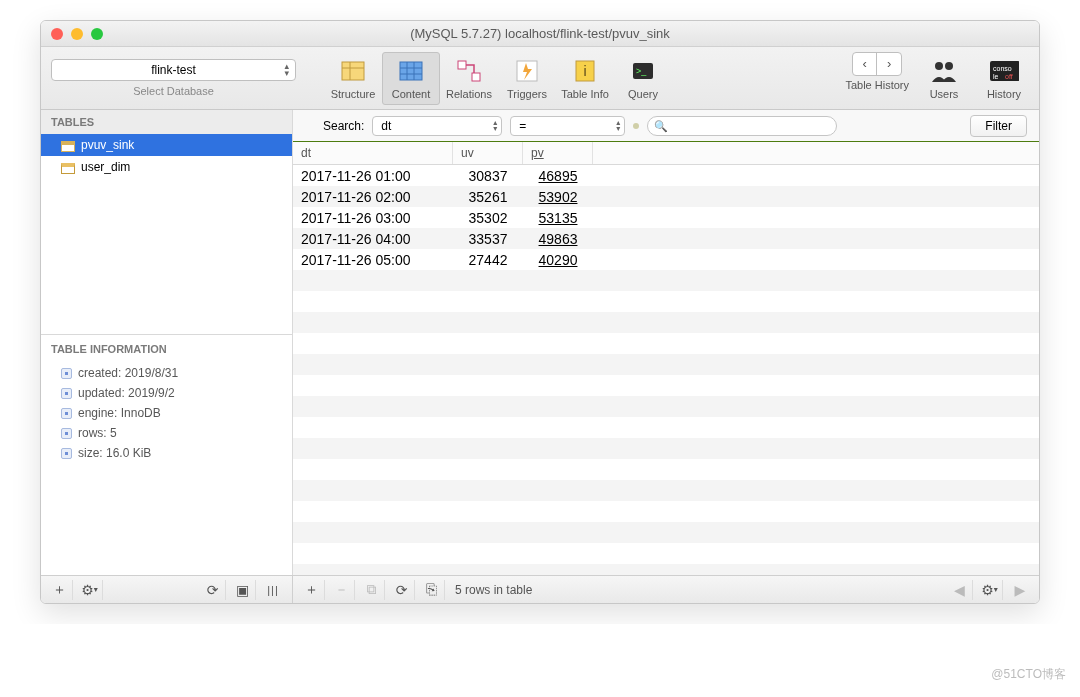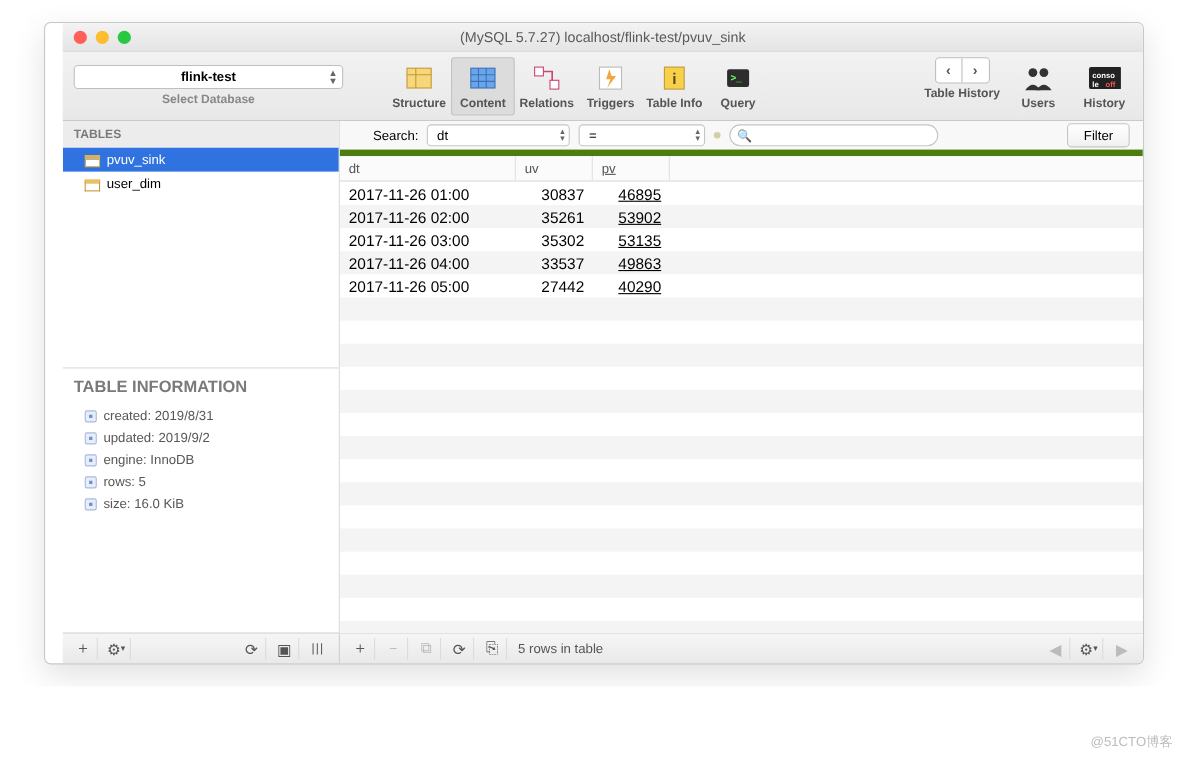--- a/index.html
+++ b/index.html
@@ -3,34 +3,34 @@
 <meta charset="utf-8">
 <style>
 * { box-sizing: border-box; margin: 0; padding: 0; font-family: -apple-system, "Helvetica Neue", Arial, sans-serif; }
 body { background: #ffffff; padding: 20px; }
 
 .window {
   width: 1000px; height: 584px; margin: 0 auto;
   border: 1px solid #c7c7c7; border-radius: 6px;
   overflow: hidden; background: #fff;
   box-shadow: 0 10px 30px rgba(0,0,0,.12);
-  display: flex; flex-direction: column; padding-left: 16px;
+  display: flex; flex-direction: column;
 }
 
 
 .titlebar { height: 26px; background: linear-gradient(#f3f3f3,#e4e4e4);
   border-bottom: 1px solid #d0d0d0; display: flex; align-items: center; position: relative; }
 .traffic { display: flex; gap: 8px; padding-left: 10px; }
 .dot { width: 12px; height: 12px; border-radius: 50%; }
 .dot.red { background:#ff5f57;} .dot.yellow{background:#febc2e;} .dot.green{background:#28c840;}
 .title { position: absolute; left:0; right:0; text-align:center; font-size:13px; color:#5a5a5a;}
 
 
 .toolbar { height:63px; background:linear-gradient(#f2f2f2,#e8e8e8);
-  border-bottom:1px solid #c9c9c9; display:flex; align-items:center; padding:0 10px; gap:12px;font-weight:bold; }
+  border-bottom:1px solid #c9c9c9; display:flex; align-items:center; padding:0 10px; gap:0; }
 .db-select { width:245px; height:22px; border:1px solid #bfbfbf; border-radius:4px;
   background:#fff; font-size:12px; display:flex; align-items:center; justify-content:center; position:relative;}
 .db-select .chev { position:absolute; right:6px; font-size:9px; color:#666; line-height:7px;}
 .db-wrap { display:flex; flex-direction:column; align-items:center; gap:4px; }
 .db-caption { font-size:11px; color:#888;}
 
 .tb-group { display:flex; margin-left:28px; }
 .tb-btn { width:58px; display:flex; flex-direction:column; align-items:center; gap:3px;
   padding:4px 0; border:1px solid transparent; cursor:default;}
 .tb-btn.active { background:#dcdcdc; border:1px solid #c3c3c3; border-radius:3px;}
@@ -48,47 +48,47 @@
 .sidebar { width:252px; background:#fff; border-right:1px solid #d9d9d9; display:flex; flex-direction:column;}
 .side-head { background:#ececec; color:#7a7a7a; font-size:11px; font-weight:600; padding:6px 10px;}
 .tables-list { flex:0 0 200px; overflow:auto; }
 .table-item { display:flex; align-items:flex-end; gap:6px; padding:4px 12px 4px 20px; font-size:12px;}
 .table-item.selected { background:#2f72e0; color:#fff;}
 .table-icon { width:14px; height:11px; background:linear-gradient(#fff,#fff); border:1px solid #c49a3a;
   border-top:4px solid #e9c064; }
 .table-item.selected .table-icon{ border-color:#d8b25a; }
 
 .table-info { border-top:1px solid #d9d9d9; padding:8px 10px 12px; font-size:12px; color:#575757; flex:1;}
-.table-info .hdr{ color:#7a7a7a; font-size:15px; font-weight:600; margin-bottom:8px;}
+.table-info .hdr{ color:#7a7a7a; font-size:11px; font-weight:600; margin-bottom:8px;}
 .info-line{ display:flex; align-items:center; gap:6px; padding:3px 2px 3px 10px;}
 .info-line .sq{ width:11px; height:11px; border:1px solid #a7badf; background:#e8eef9; border-radius:2px; position:relative;}
 .info-line .sq::after{content:""; position:absolute; left:3px; top:3px; width:3px; height:3px; background:#6f8fd6;}
 
 
 .main { flex:1; display:flex; flex-direction:column; background:#fff;}
-.searchbar { height:32px; border-bottom:6px solid #4d7c0f; background:#f6f6f6bf;
+.searchbar { height:32px; border-bottom:1px solid #4d7c0f; background:#f6f6f6bf;
   display:flex; align-items:center; gap:8px; padding:0 12px 0 30px; font-size:12px;}
 .searchbar select,.searchbar .sel{ height:20px; border:1px solid #c5c5c5; border-radius:4px; background:#fff;
   font-size:12px; padding:0 18px 0 8px; position:relative; display:flex; align-items:center;}
 .sel .sc{position:absolute; right:4px; font-size:8px; color:#666; line-height:6px;}
 .searchbar .search-in{ flex:0 0 190px; height:20px; border:1px solid #c5c5c5; border-radius:10px;
   background:#fff; padding:0 8px 0 22px; position:relative;}
 .search-in .mag{position:absolute; left:6px; top:3px; font-size:11px; color:#888;}
 .btnf{ height:22px; padding:0 14px; border:1px solid #c5c5c5; border-radius:4px; background:linear-gradient(#fff,#f1f1f1); font-size:12px;}
 .dot-sep{width:6px;height:6px;border-radius:50%;background:#d0cfa8;}
 
 
 .grid-head { display:flex; border-bottom:1px solid #d9d9d9; font-size:12px; color:#555; background:#fbfbfb;}
 .grid-head .c{ padding:4px 8px; border-right:1px solid #e2e2e2;}
 .c.dt{width:160px;} .c.uv{width:70px; text-align:left;} .c.pv{width:70px;text-decoration:underline;}
 .grid-body{ flex:1; overflow:auto; font-size:14px; font-family:"Menlo","Consolas",monospace;}
 .row{ display:flex; height:21px; align-items:center;}
 .row:nth-child(even){ background:#f4f4f4;}
 .row .c{ padding:0 8px;}
-.row .c.uv,.row .c.pv{ text-align:right;}
+.row .c.uv,.row .c.pv{ text-align:center;}
 
 
 .bottom { height:28px; border-top:1px solid #cfcfcf; background:linear-gradient(#f6f6f6,#e9e9e9);
   display:flex; align-items:center;}
 .bottom .sect-left{ width:252px; border-right:1px solid #cfcfcf; height:100%; display:flex; align-items:center; padding:0 6px; gap:4px;}
 .bottom .sect-right{ flex:1; display:flex; align-items:center; padding:0 6px; gap:4px;}
 .bbtn{ width:26px; height:20px; display:flex; align-items:center; justify-content:center; font-size:14px; color:#555;
   border-right:1px solid #dcdcdc;}
 .bbtn.nore{border-right:none;}
 .status{ font-size:12px; color:#555; padding-left:6px;}

